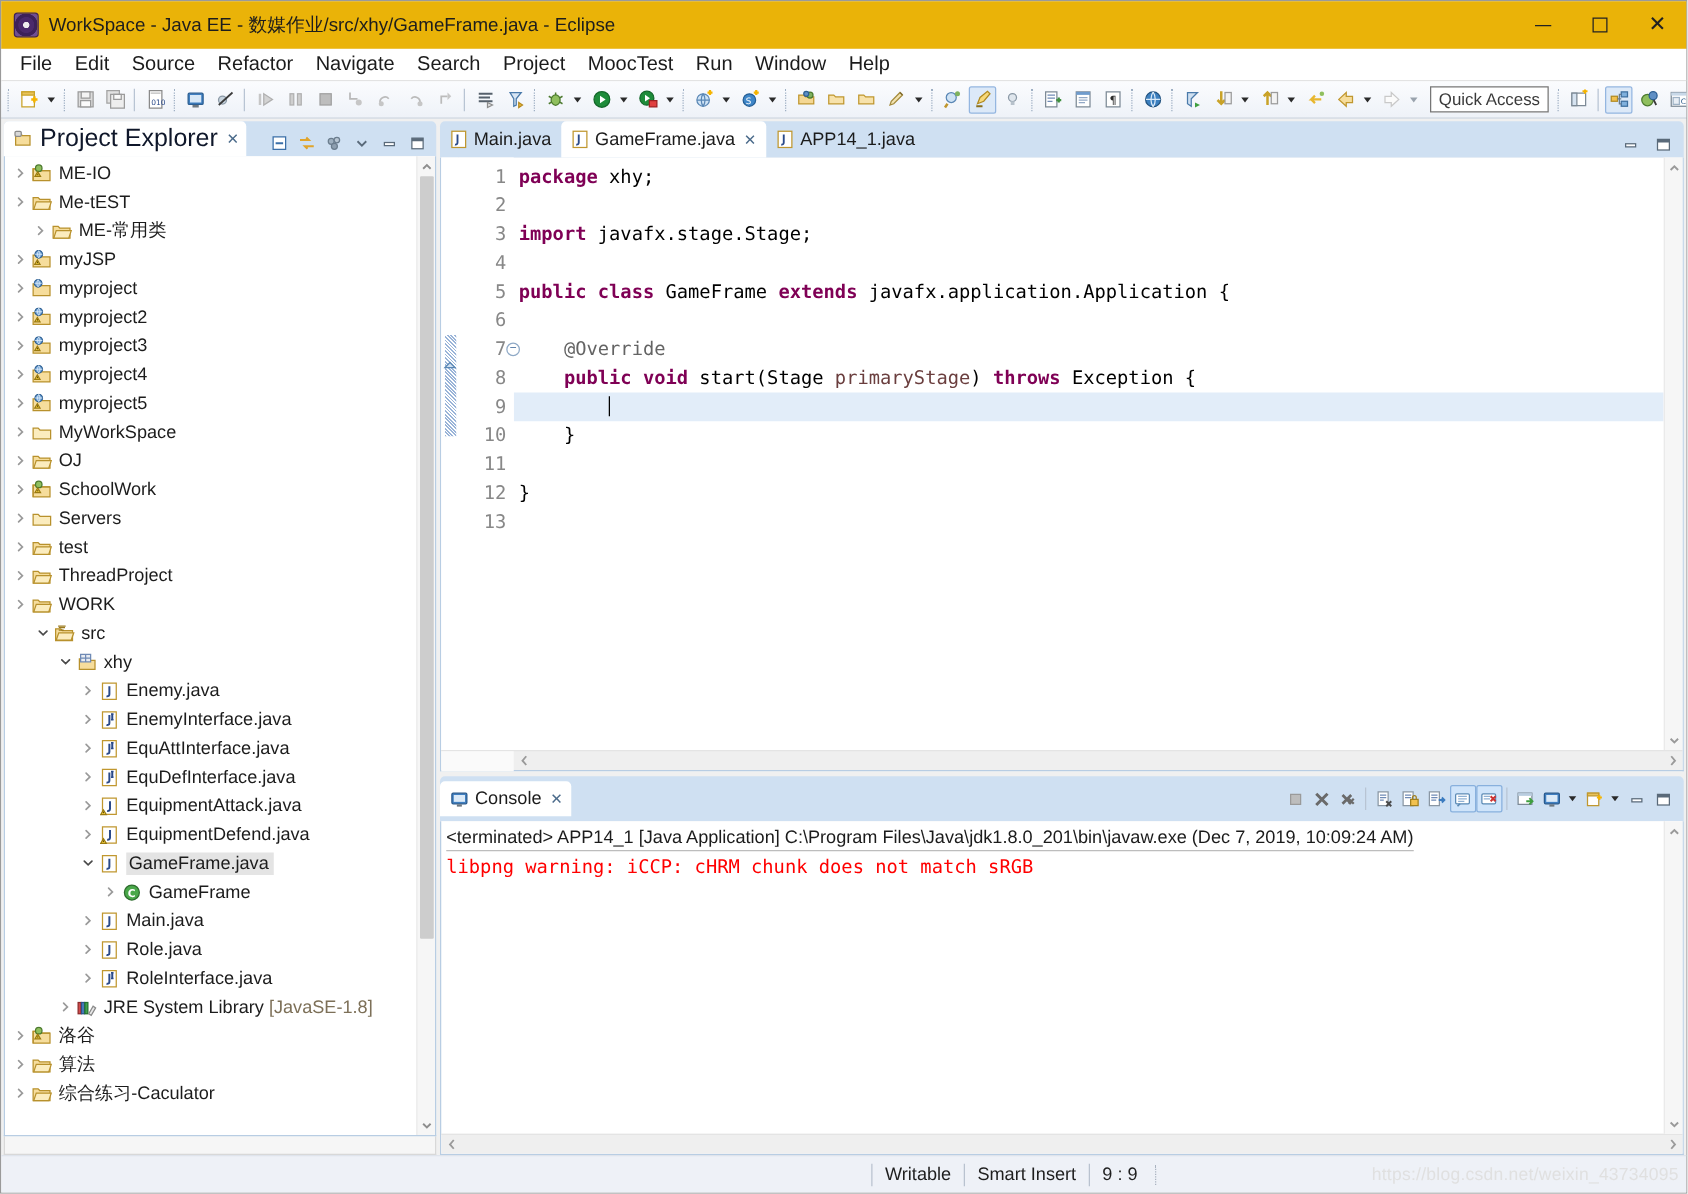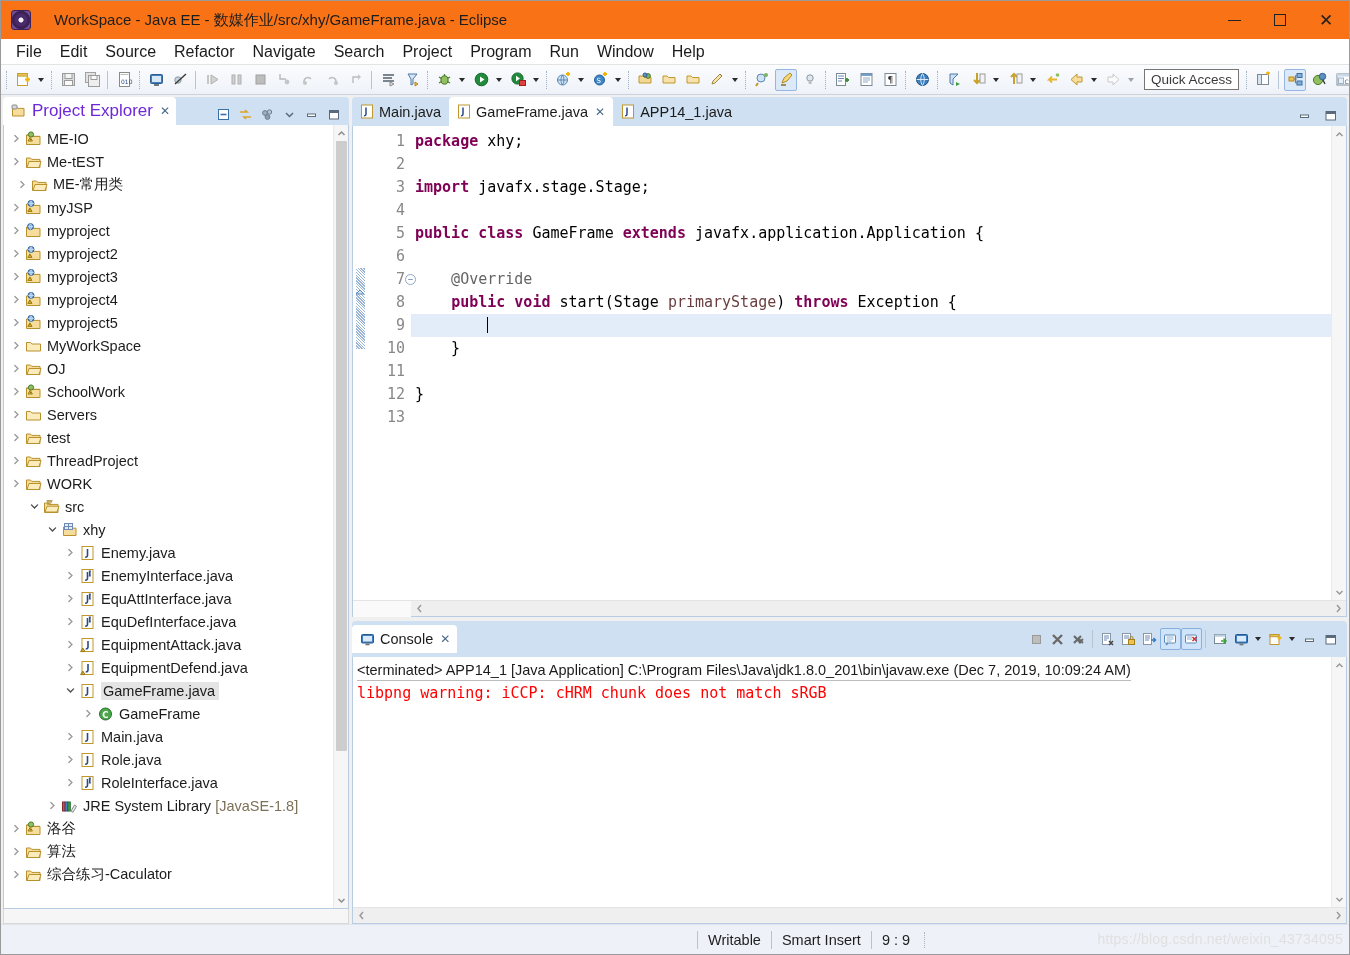--- a/index.html
+++ b/index.html
@@ -14,24 +14,23 @@
     width: 1350px; height: 955px;
     position: relative;
     border: 1px solid #9a9a9a;
     background: #f0f0f0;
     display: flex; flex-direction: column;
   }
 
   
   .titlebar {
     height: 38px; min-height: 38px;
-    background: #f97316;
+    background: #eab308;
     display: flex; align-items: center;
     position: relative;
-    gap: 15px;
   }
   .title-icon {
     width: 20px; height: 20px; margin-left: 10px; margin-right: 8px;
     border-radius: 3px;
     background: radial-gradient(circle at 50% 50%, #efefef 0 18%, #4b2a6b 22% 48%, #3d2159 52% 70%, #6f4f91 74% 100%);
     border: 1px solid #3d2159;
     flex: 0 0 auto;
   }
   .title-text {
     font-size: 15px; color: #1d1d1d;
@@ -127,21 +126,21 @@
     border-top-left-radius: 4px; border-top-right-radius: 4px;
   }
   .view-tab {
     height: 28px;
     background: #ffffff;
     display: flex; align-items: center;
     padding: 0 6px 0 8px;
     border-top-left-radius: 4px; border-top-right-radius: 4px;
     position: relative;
   }
-  .view-tab .vt-label { font-size: 17px; color: #6d28d9; margin: 0 5px; white-space: nowrap;}
+  .view-tab .vt-label { font-size: 20px; color: #0f172a; margin: 0 5px; white-space: nowrap;}
   .vt-close {
     font-size: 12px; color: #4a6a8a;
     font-family: "DejaVu Sans", sans-serif;
     margin-left: 2px;
   }
   .view-tools {
     margin-left: auto; display: flex; align-items: center;
     padding-right: 6px; gap: 2px;
   }
   .vtool { width: 20px; height: 22px; display: flex; align-items: center; justify-content: center; border-radius: 2px; }
@@ -360,21 +359,21 @@
   </div>
 
   <div class="menubar">
     <div class="menu-item">File</div>
     <div class="menu-item">Edit</div>
     <div class="menu-item">Source</div>
     <div class="menu-item">Refactor</div>
     <div class="menu-item">Navigate</div>
     <div class="menu-item">Search</div>
     <div class="menu-item">Project</div>
-    <div class="menu-item">Program</div>
+    <div class="menu-item">MoocTest</div>
     <div class="menu-item">Run</div>
     <div class="menu-item">Window</div>
     <div class="menu-item">Help</div>
   </div>
 
   <div class="toolbar">
     <div class="tb-sep"></div>
     <div class="tb-btn">
       <svg width="17" height="17" viewBox="0 0 17 17">
           <rect x="2.5" y="2.5" width="10" height="12" fill="#fdfdfd" stroke="#c9a227"></rect>
@@ -742,21 +741,21 @@
                 </svg>
               </span>
               <span class="ticon">
                 <svg width="17" height="16" viewBox="0 0 17 16">
                   <path d="M1.5 13.5V4h4l1.3 1.4H15v8.1z" fill="#f6dd9c" stroke="#b8912c"></path>
                   <path d="M2 13.5l2-6h12l-2 6z" fill="#fbecbe" stroke="#b8912c"></path>
                 </svg>
               </span>
               <span class="tlabel tlabel-bg">Me-tEST</span>
             </div>
-            <div class="trow" style="padding-left: 10px;">
+            <div class="trow" style="padding-left: 20px;">
               <span class="twist">
                 <svg viewBox="0 0 10 10">
                   <path d="M3.2 1.6L6.6 5 3.2 8.4" stroke="#9a9a9a" stroke-width="1.5" fill="none" stroke-linecap="round"></path>
                 </svg>
               </span>
               <span class="ticon">
                 <svg width="17" height="16" viewBox="0 0 17 16">
                   <path d="M1.5 13.5V4h4l1.3 1.4H15v8.1z" fill="#f6dd9c" stroke="#b8912c"></path>
                   <path d="M2 13.5l2-6h12l-2 6z" fill="#fbecbe" stroke="#b8912c"></path>
                 </svg>

